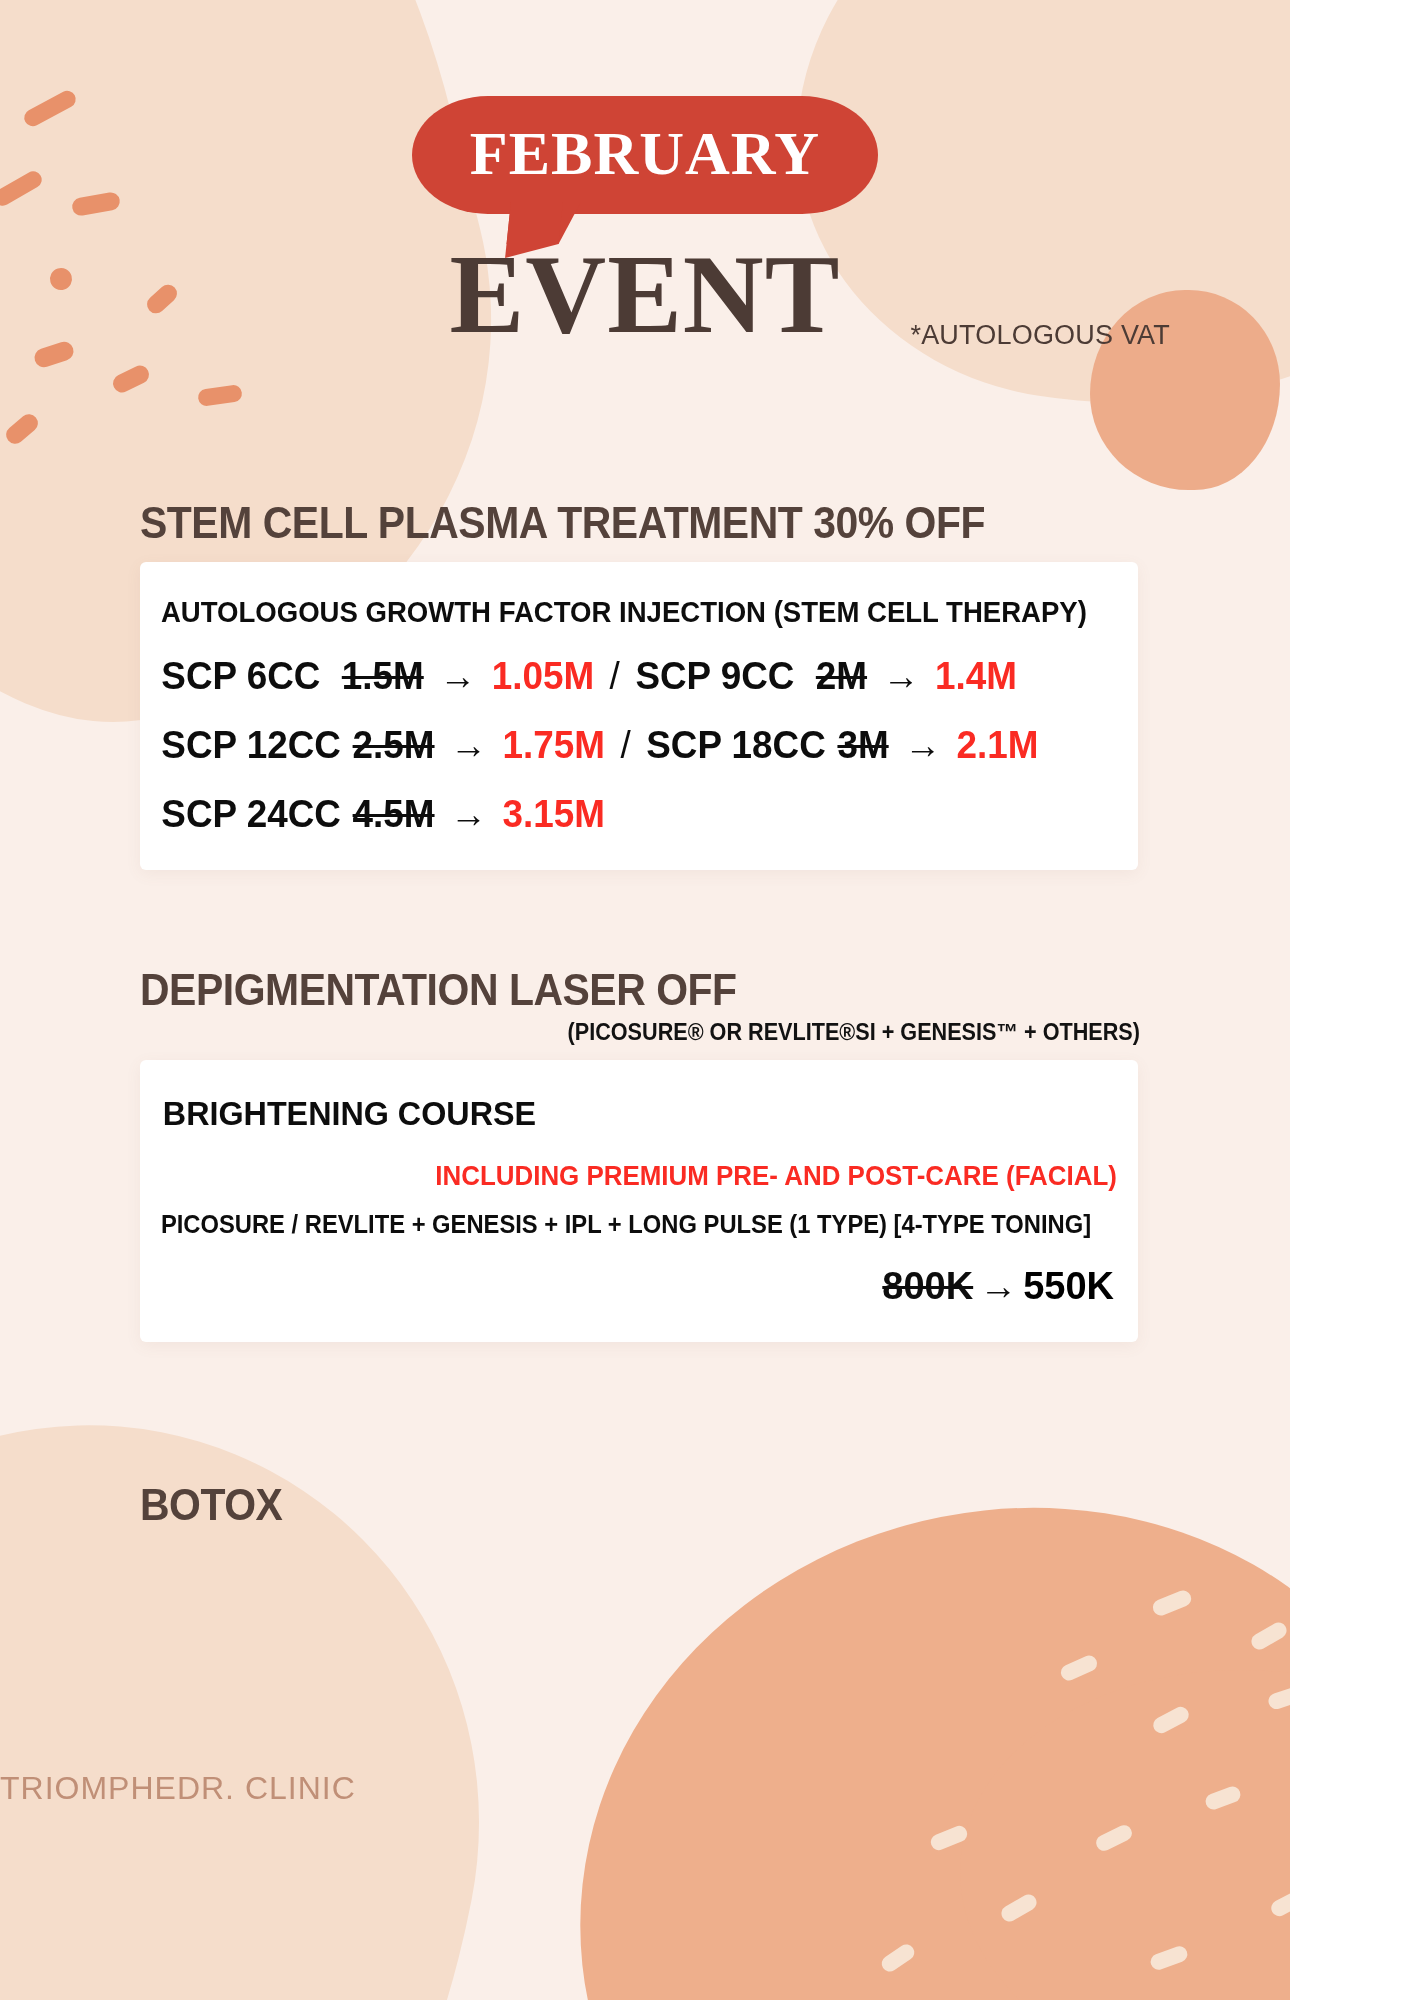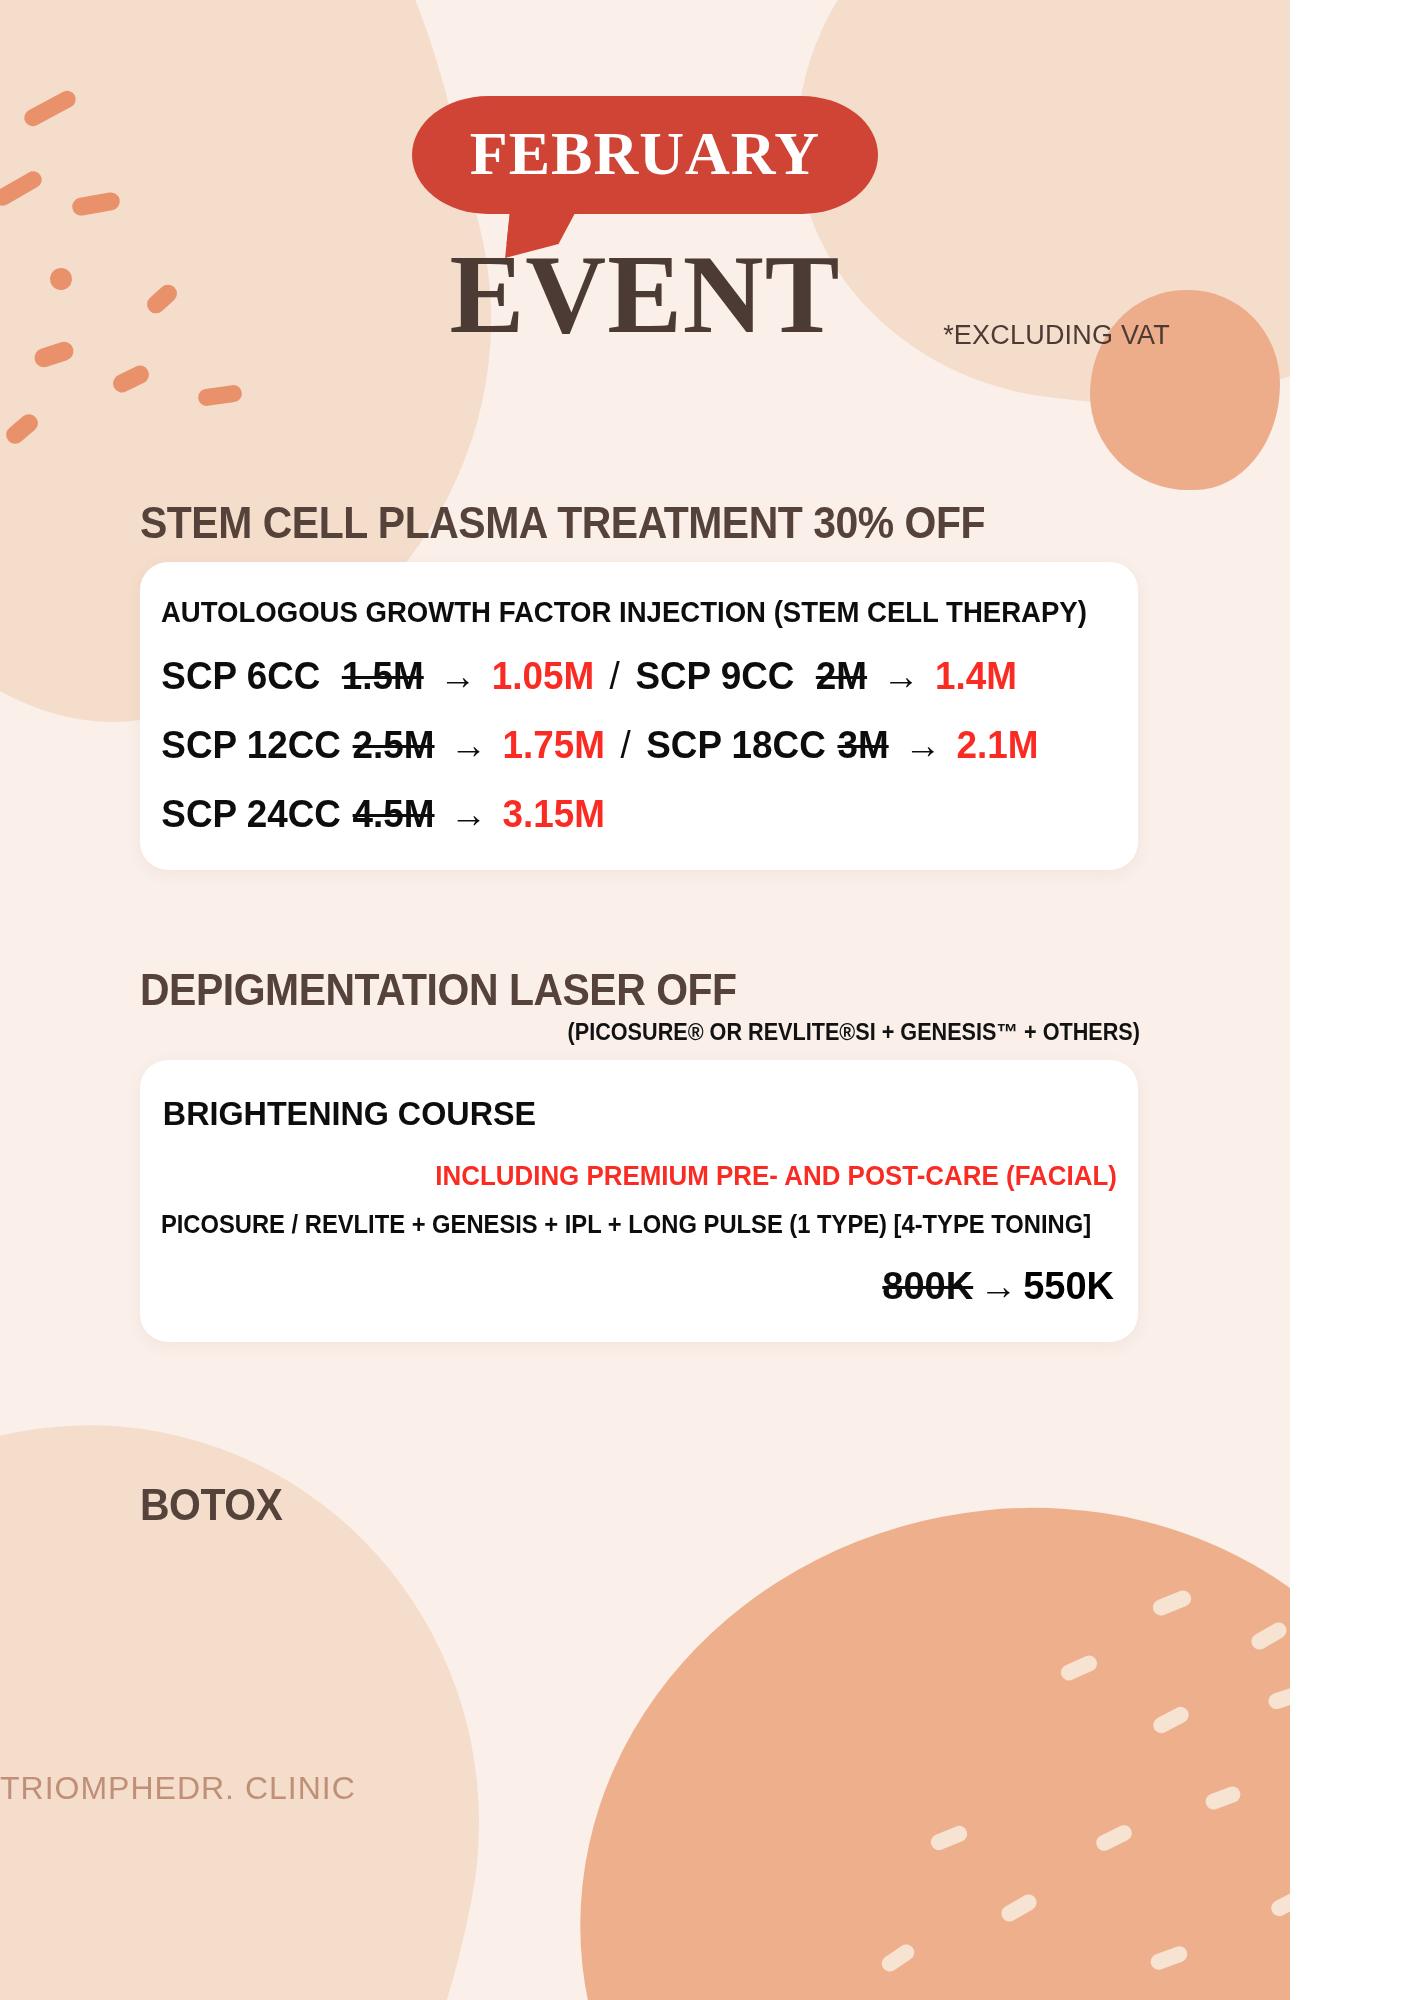--- a/index.html
+++ b/index.html
@@ -166,21 +166,21 @@
     font-size: 23px;
     font-weight: 700;
     color: #121212;
     transform: scaleX(.94);
     transform-origin: right center;
   }
 
   .card {
     margin: 14px 152px 0 140px;
     background: #ffffff;
-    border-radius: 28px;
+    border-radius: 6px;
     box-shadow: 0 4px 16px rgba(140,100,80,.07);
     padding: 34px 0 34px;
   }
   .head-line {
     font-size: 29px;
     font-weight: 700;
     color: #0d0d0d;
     transform: scaleX(.95);
     transform-origin: left center;
     padding-left: 22px;
@@ -313,21 +313,21 @@
   <div class="content">
 
     <div class="bubble-wrap">
       <div class="bubble">
         <div class="bubble-text">FEBRUARY</div>
         <div class="bubble-tail"></div>
       </div>
     </div>
 
     <div class="event-title">EVENT</div>
-    <div class="vat-note">*EXCLUDING VAT</div>
+    <div class="vat-note">*AUTOLOGOUS VAT</div>
 
     <div class="section" style="top:498px;">
       <div class="section-title">STEM CELL PLASMA TREATMENT 30% OFF</div>
       <div class="card">
         <div class="head-line">AUTOLOGOUS GROWTH FACTOR INJECTION (STEM CELL THERAPY)</div>
 
         <div class="price-line">
           <span>SCP 6CC</span><span class="sp"></span><span class="strike">1.5M</span><span class="sp-s"></span><span class="arrow">→</span><span class="sp-s"></span><span class="new">1.05M</span><span class="sep">/</span><span>SCP 9CC</span><span class="sp"></span><span class="strike">2M</span><span class="sp-s"></span><span class="arrow">→</span><span class="sp-s"></span><span class="new">1.4M</span>
         </div>
 

